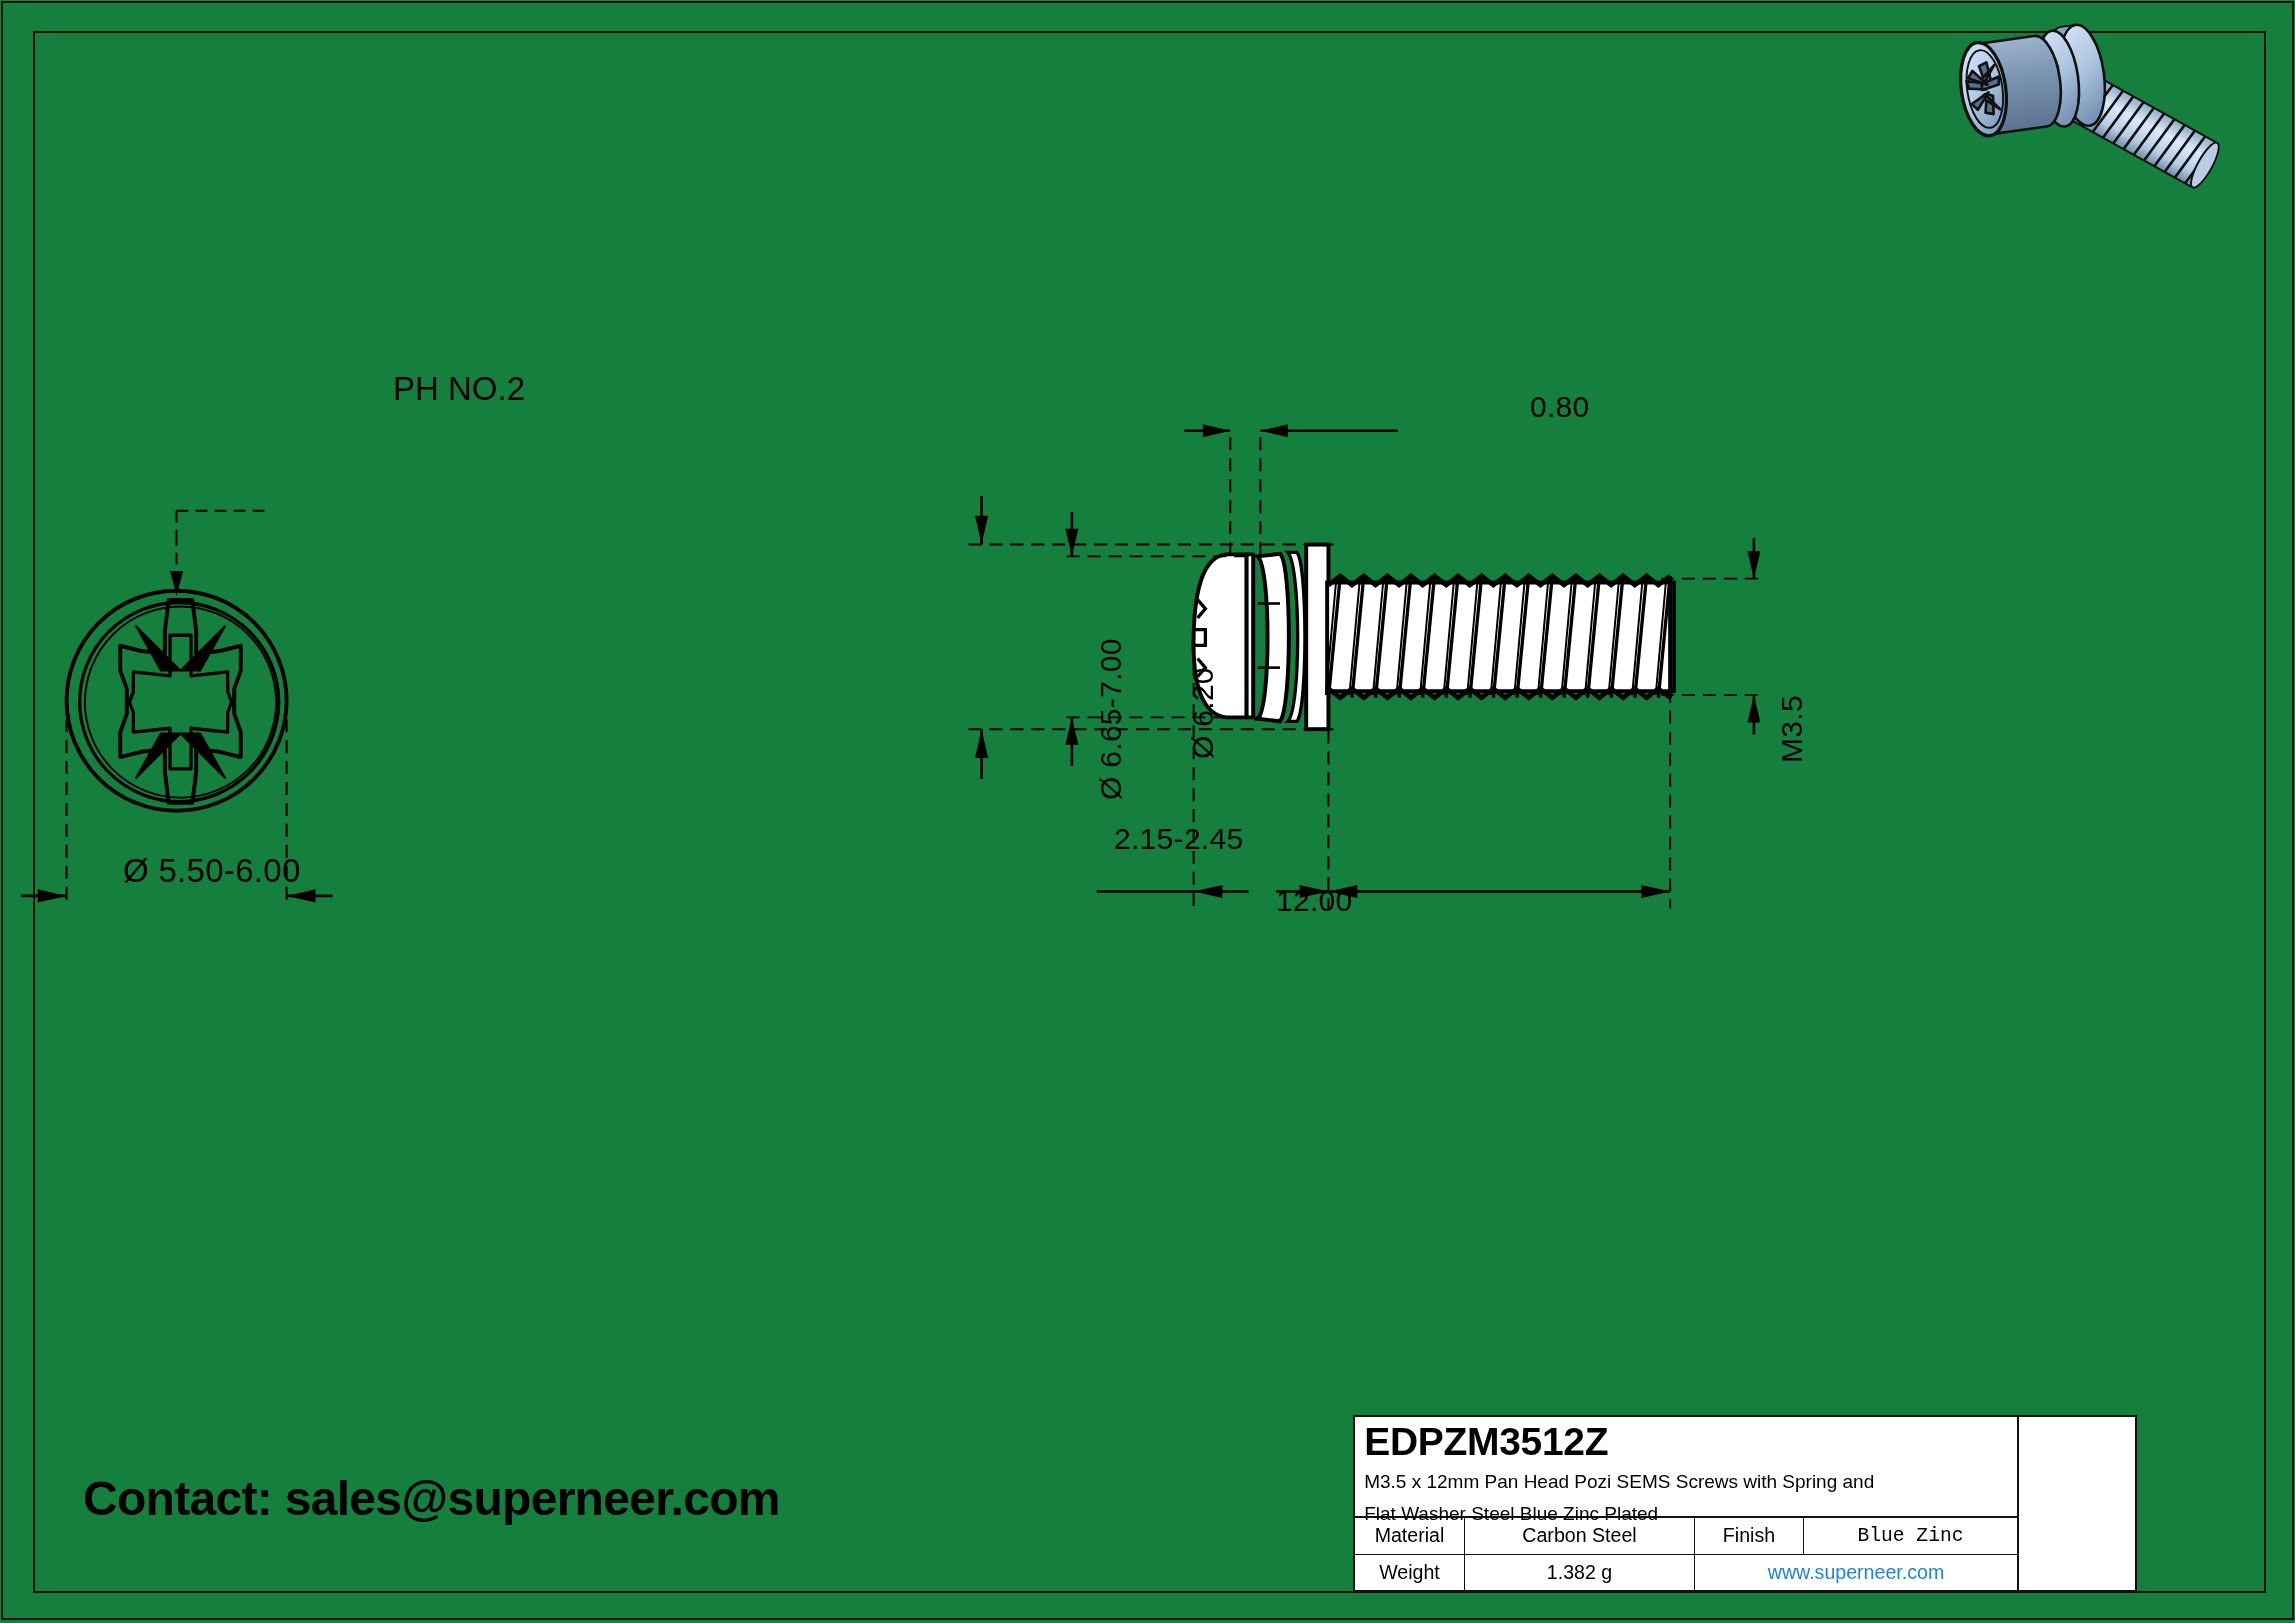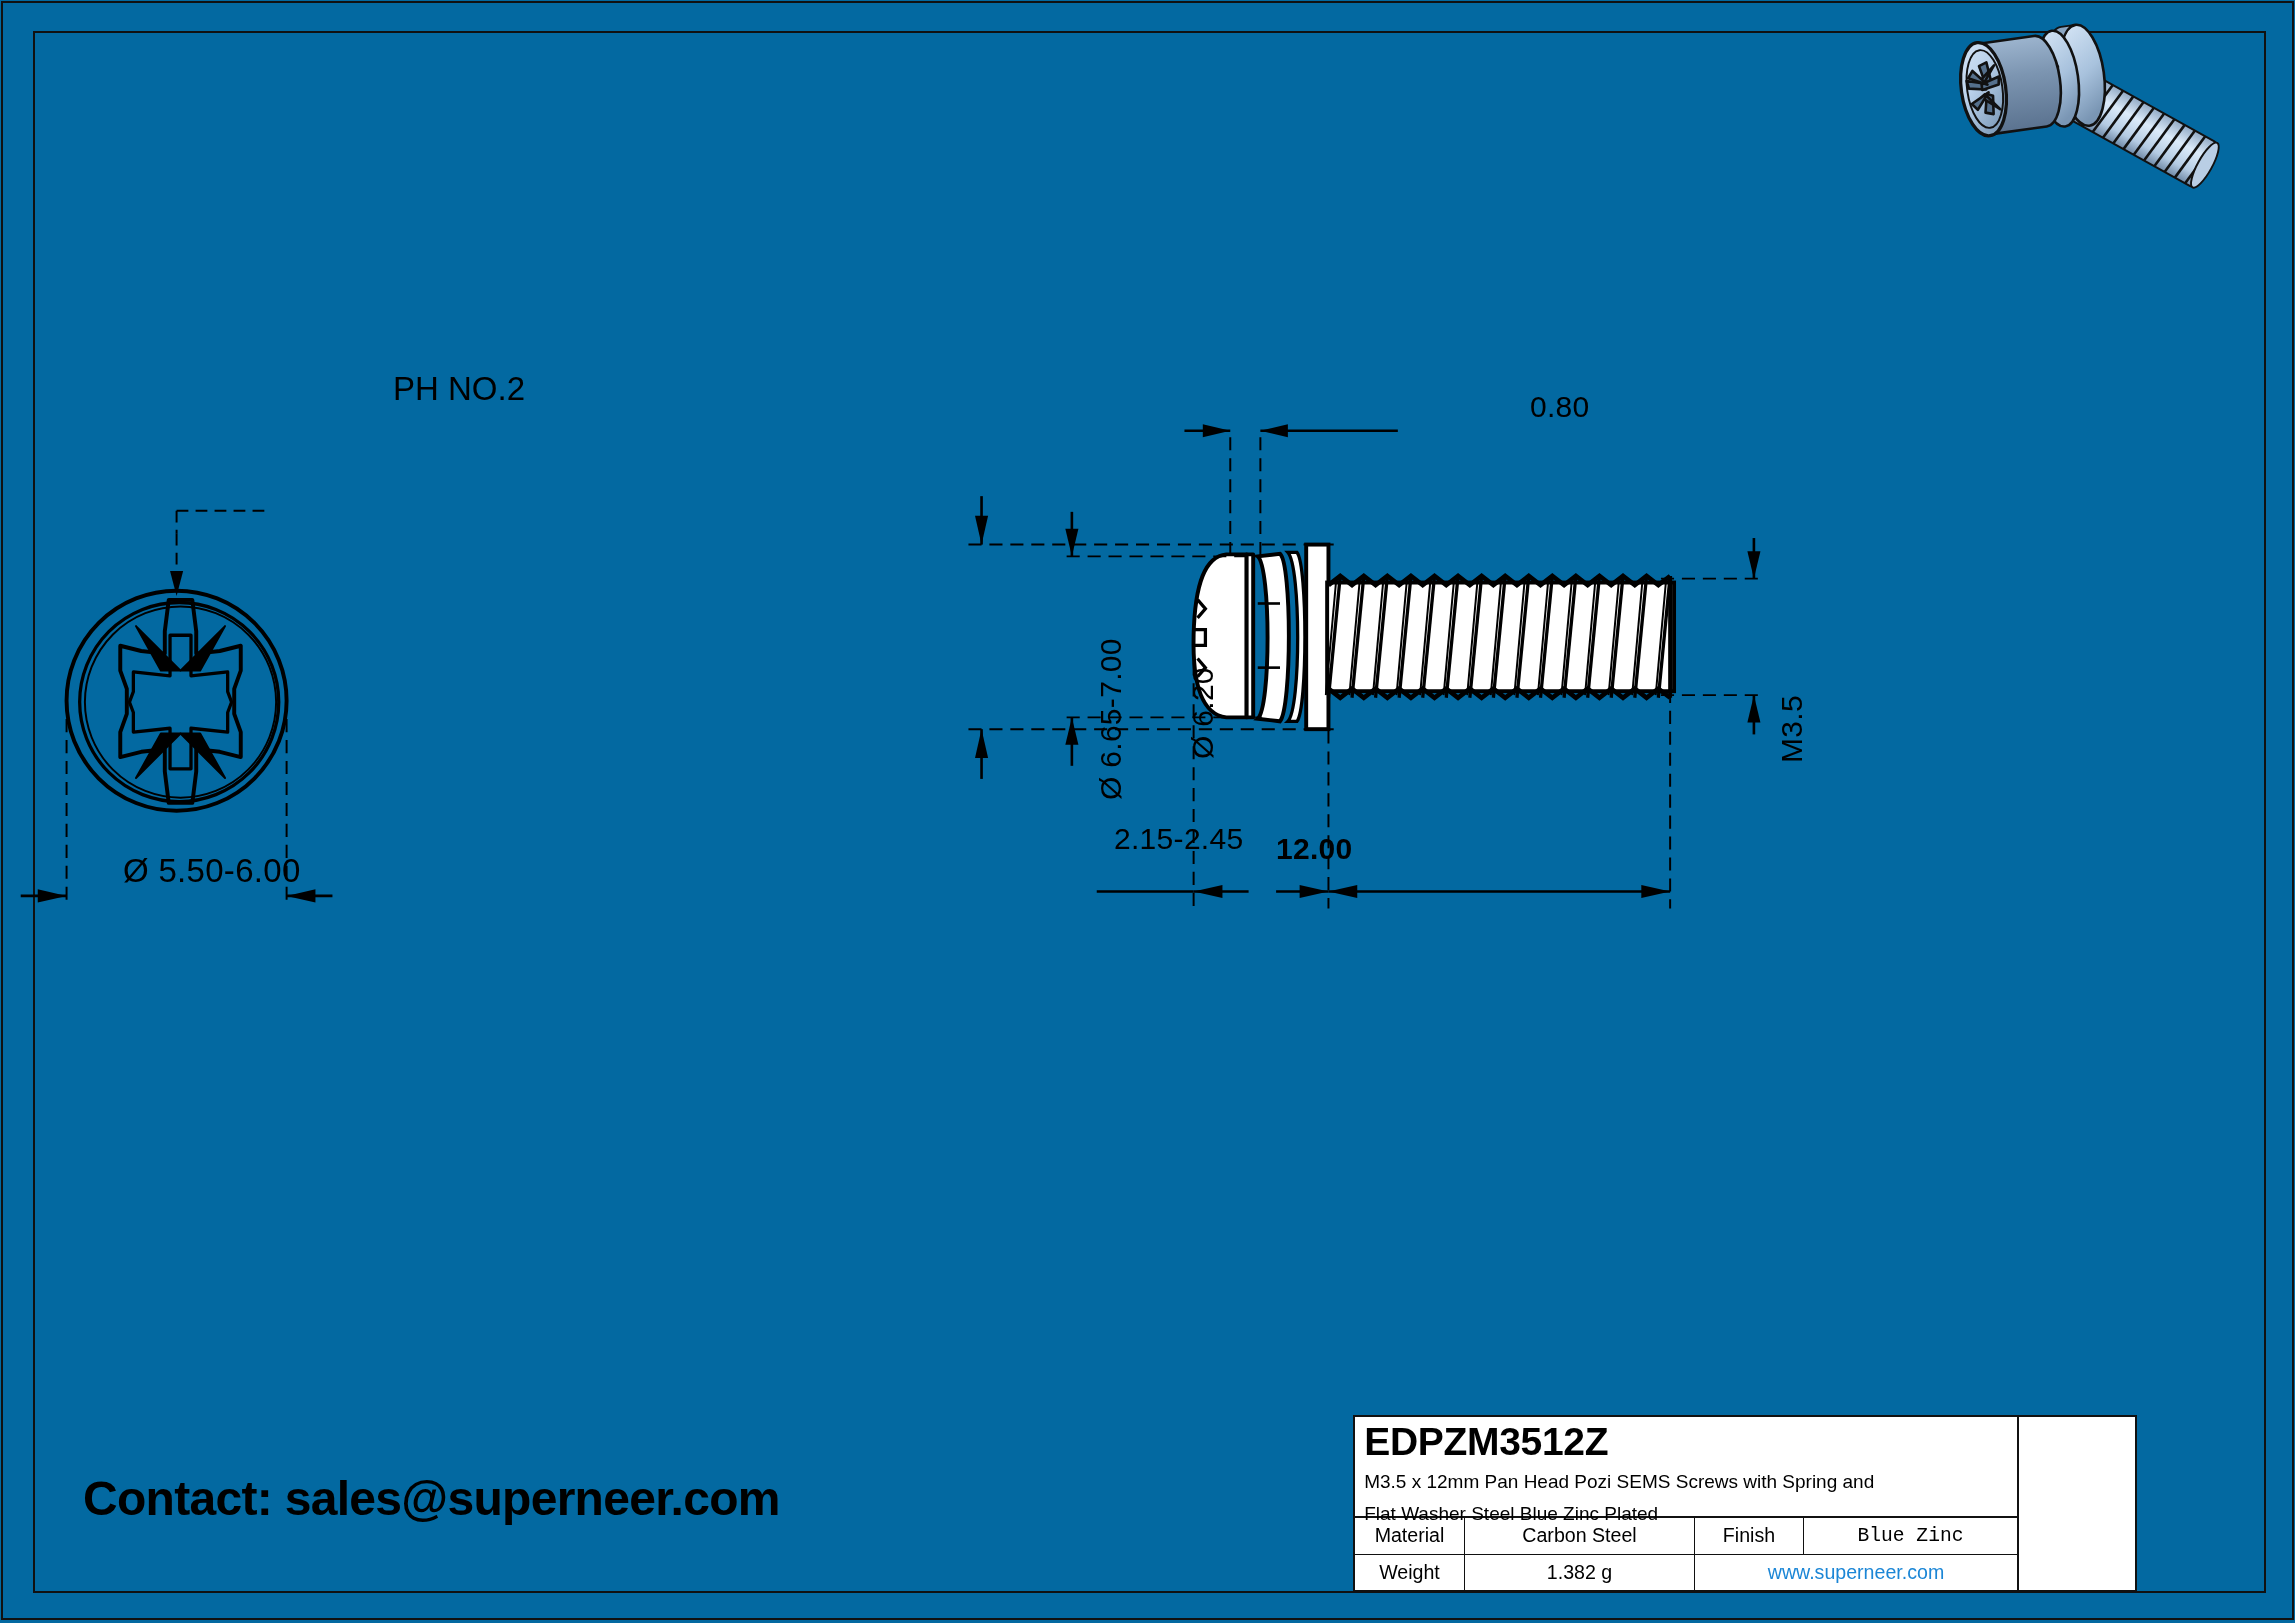--- a/index.html
+++ b/index.html
@@ -2,21 +2,21 @@
 <html style="font-size:10.5px"><head>
 <meta charset="utf-8">
 <title>EDPZM3512Z</title>
 <style>
   html,body{margin:0;padding:0;background:#ffffff;}
   body{
     width:2295px;height:1623px;position:relative;overflow:hidden;
     font-family:"Liberation Sans","DejaVu Sans",sans-serif;
     color:#000;
   }
-  .sheet{position:absolute;inset:0;background:#0369a1;}
+  .sheet{position:absolute;inset:0;background:#15803d;}
   
   .outer-frame{position:absolute;left:0.7px;top:1.3px;width:2293px;height:1619px;border:2px solid #111;box-sizing:border-box;}
   .inner-frame{position:absolute;left:33px;top:31px;width:2233px;height:1562px;border:2px solid #111;box-sizing:border-box;}
 
   
   .render3d{position:absolute;left:1937px;top:11.8px;width:353px;height:124px;}
 
   
   .dimtext{position:absolute;font-size:30px;letter-spacing:0.3px;white-space:nowrap;
            font-family:"Liberation Sans","DejaVu Sans",sans-serif;}
@@ -328,21 +328,21 @@
   <div class="dimtext" style="left:1530px;top:390px;">0.80</div>
 
   <div class="dimtext rot" style="left:1094px;top:800px;">Ø 6.65-7.00</div>
 
   <div class="dimtext rot" style="left:1186px;top:759px;">Ø 6.20</div>
 
   <div class="dimtext rot" style="left:1775px;top:763px;">M3.5</div>
 
   <div class="dimtext" style="left:1114px;top:822px;">2.15-2.45</div>
 
-  <div class="dimtext" style="left:1276px;top:832px;font-weight:bold;">12.00</div>
+  <div class="dimtext" style="left:1276px;top:884px;">12.00</div>
 
   <div class="contact">Contact: sales@superneer.com</div>
 
   <div class="titleblock">
     <div class="tb-left">
       <div class="tb-desc">
         <div class="tb-code">EDPZM3512Z</div>
         <div class="tb-descline">M3.5 x 12mm Pan Head Pozi SEMS Screws with Spring and</div>
         <div class="tb-descline">Flat Washer Steel Blue Zinc Plated</div>
       </div>

